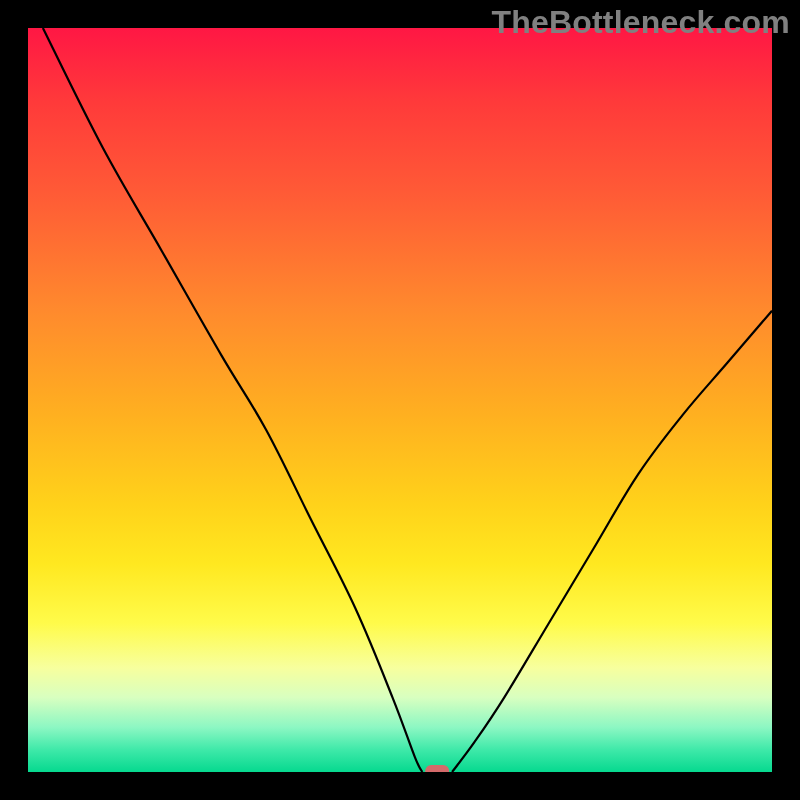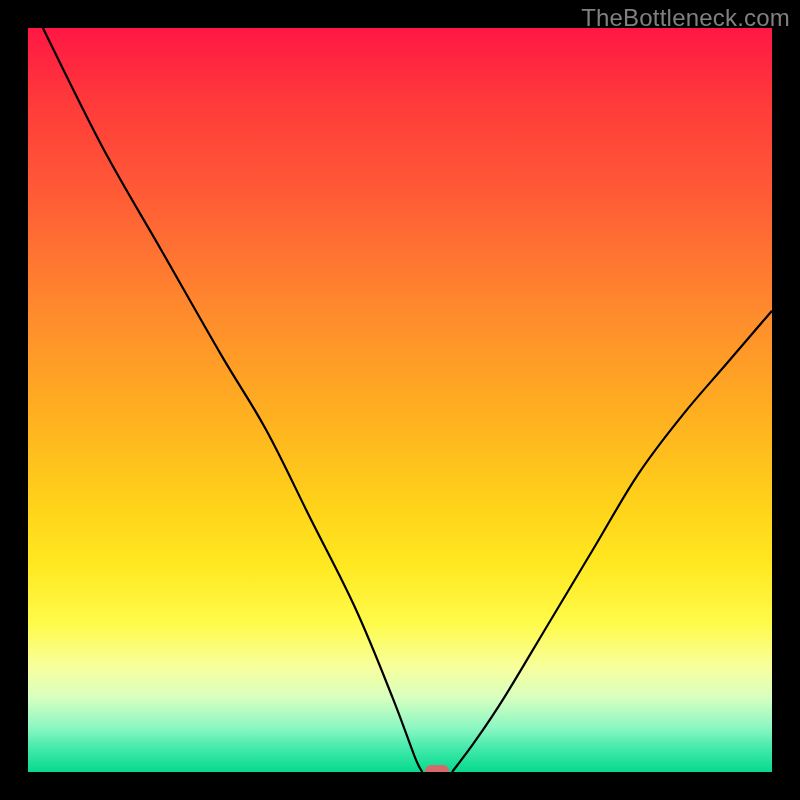--- a/index.html
+++ b/index.html
@@ -15,22 +15,22 @@
     position: relative;
     width: 800px;
     height: 800px;
     background: #000;
   }
   .watermark {
     position: absolute;
     top: 4px;
     right: 10px;
     color: #808080;
-    font-size: 24px;
-    font-weight: 400;
+    font-size: 32px;
+    font-weight: 700;
     letter-spacing: 0.2px;
     z-index: 10;
     text-align: right;
   }
   .plot-area {
     position: absolute;
     left: 28px;
     top: 28px;
     width: 744px;
     height: 744px;

